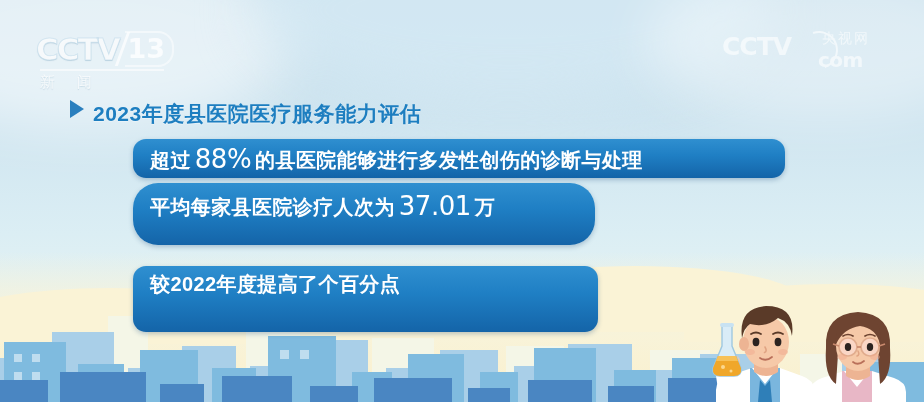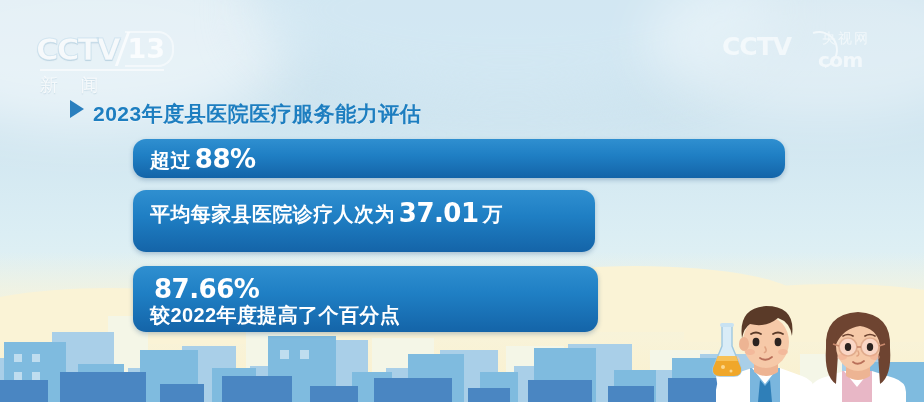--- a/index.html
+++ b/index.html
@@ -66,21 +66,21 @@
   .logo-13{
     font-family:"DejaVu Sans",sans-serif;
     font-size:27px;font-weight:bold;color:rgba(255,255,255,.92);
     border:2px solid rgba(255,255,255,.62);border-left:none;
     border-radius:0 16px 16px 0;padding:0 7px 0 2px;line-height:32px;
   }
   .logo-underline{
     width:124px;height:2px;background:rgba(255,255,255,.7);margin:1px 0 2px 4px;
   }
   .logo-xinwen{
-    font-size:18px;letter-spacing:9px;color:rgba(255,255,255,.88);
+    font-size:15px;letter-spacing:9px;color:rgba(255,255,255,.88);
     width:124px;margin-left:4px;
     text-shadow:0 1px 1px rgba(120,160,185,.35);
     font-family:Liberation Serif, serif;
   }
 
   
   #watermark{
     position:absolute;right:26px;top:34px;width:176px;height:40px;opacity:.62;
     color:#ffffff;
   }
@@ -130,26 +130,26 @@
   }
   .box .line{
     display:flex;align-items:baseline;
     white-space:nowrap;line-height:1.18;
   }
   .cn{
     font-size:20px;font-weight:bold;letter-spacing:.4px;
   }
   .num{
     font-family:"DejaVu Sans",sans-serif;
-    font-size:26px;font-weight:bold;letter-spacing:-.5px;
+    font-size:26px;font-weight:normal;letter-spacing:-.5px;
     padding:0 4px;position:relative;top:1px;
   }
 
   #box1{top:139px;width:652px;height:39px;display:flex;align-items:center;}
-  #box2{top:190px;width:462px;height:62px;}
+  #box2{top:183px;width:462px;height:62px;border-radius:25px;}
   #box3{top:266px;width:465px;height:66px;}
   #box4{top:347px;width:261px;height:42px;display:flex;align-items:center;}
 
   
   #doctors{position:absolute;right:0;bottom:0;width:230px;height:110px;}
 </style>
 </head>
 <body>
 
 <div id="stage">
@@ -252,32 +252,32 @@
 
   <div id="headline">
     <span class="tri"></span>
     <span class="htext">2023年度县医院医疗服务能力评估</span>
   </div>
 
   <div class="box" id="box1">
       <div class="line">
         <span class="cn">超过</span>
         <span class="num">88%</span>
+        <span class="cn">的县医院能够进行多发性创伤的诊断与处理</span>
       </div>
     </div>
   <div class="box" id="box2">
       <div class="line">
         <span class="cn">平均每家县医院诊疗人次为</span>
         <span class="num">37.01</span>
         <span class="cn">万</span>
       </div>
     </div>
   <div class="box" id="box3">
       <div class="line">
-        <span class="num">87.66%</span>
       </div>
       <div class="line">
         <span class="cn">较2022年度提高了</span>
         <span class="cn">个百分点</span>
       </div>
     </div>
 
   <svg id="doctors" viewBox="0 0 230 110">
 
     <g>

